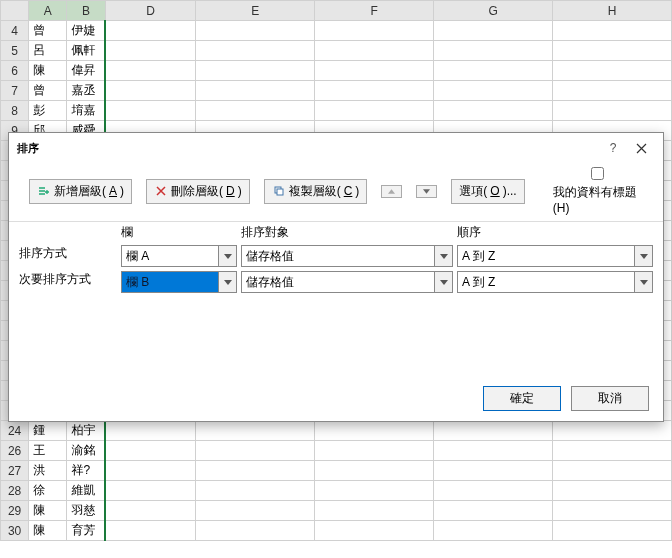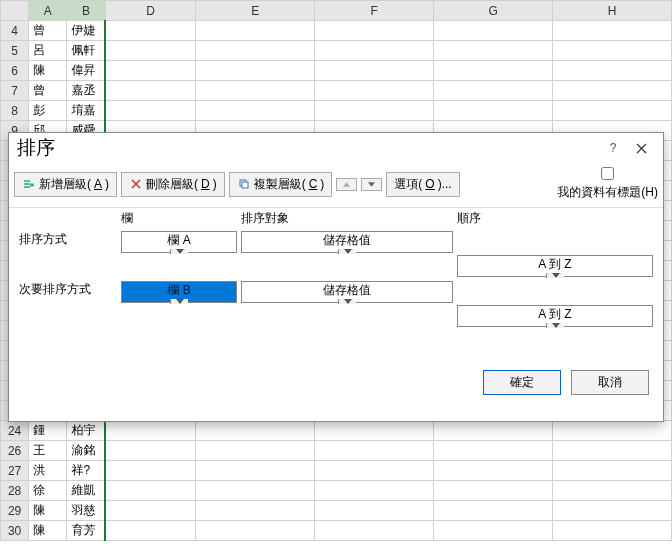--- a/index.html
+++ b/index.html
@@ -15,51 +15,51 @@
 .sheet .colD { width: 90px; }
 .sheet .colE, .sheet .colF, .sheet .colG, .sheet .colH { width: 118px; }
 .sheet .sel-col { background: #d0e4d0; }
 .sheet td.sel-cell { background: #fff; }
 .sheet .sel-outline { border-right: 2px solid #1a7a3a; }
 .sheet tr:first-child th.sel-col { background: #c6dcc6; }
 
 
 .dialog { position: absolute; top: 132px; left: 8px; width: 656px; height: 290px; background: #fff; border: 1px solid #888; box-shadow: 0 4px 12px rgba(0,0,0,0.3); }
 .titlebar { height: 30px; display: flex; align-items: center; padding: 0 8px; }
-.titlebar .title { flex: 1; font-size: 19px; }
+.titlebar .title { flex: 1; font-size: 11px; font-weight: bold; }
 .titlebar .help, .titlebar .close { width: 28px; height: 24px; display: flex; align-items: center; justify-content: center; color: #555; cursor: pointer; }
 .titlebar .close svg { width: 11px; height: 11px; }
-.toolbar { padding: 4px 5px 6px; display: flex; align-items: center; gap: 4px; }
+.toolbar { padding: 4px 20px 6px; display: flex; align-items: center; gap: 14px; }
 .tbtn { border: 1px solid #aaa; background: #f2f2f2; padding: 3px 7px; font-size: 12px; display: inline-flex; align-items: center; gap: 3px; cursor: pointer; white-space: nowrap; }
 .tbtn.disabled { color: #aaa; }
 .tbtn .u { text-decoration: underline; }
 .tbtn.sq { padding: 3px 6px; }
 .spacer { flex: 1; }
 .chk { display: inline-flex; align-items: center; gap: 4px; font-size: 12px; cursor: pointer; flex-direction: column; }
 .chk input { width: 13px; height: 13px; }
 
 .gridhdr { display: flex; padding: 2px 10px 2px 10px; gap: 4px; font-size: 12px; border-top: 1px solid #ddd; }
 .gridhdr > div:nth-child(1) { width: 98px; }
 .gridhdr > div:nth-child(2) { width: 116px; }
 .gridhdr > div:nth-child(3) { width: 212px; }
 .gridhdr > div:nth-child(4) { flex: 1; font-family: Liberation Mono, monospace; }
 
 .gridbody { padding: 0 10px; }
 .gridrow { display: flex; gap: 4px; padding: 2px 0; align-items: flex-start; }
 .gridrow > .lbl { width: 98px; font-size: 12px; }
 .gridrow > .c1 { width: 116px; }
 .gridrow > .c2 { width: 212px; }
-.gridrow > .c3 { flex: 1; margin-top: 24px; }
-.combo { display: flex; align-items: center; border: 1px solid #888; height: 22px; background: #fff; flex-direction: column; }
+.gridrow > .c3 { flex: 1; }
+.combo { display: flex; align-items: center; border: 1px solid #888; height: 22px; background: #fff; }
 .combo.sel { background: #0078d7; color: #0f172a; }
 .combo span { flex: 1; padding: 0 4px; font-size: 12px; }
 .combo .arr { width: 18px; height: 100%; border-left: 1px solid #888; background: #f0f0f0; display: flex; align-items: center; justify-content: center; color: #444; }
 .combo .arr svg { width: 8px; height: 5px; }
 
-.btnrow { position: absolute; bottom: 26px; right: 14px; display: flex; gap: 10px; }
+.btnrow { position: absolute; bottom: 10px; right: 14px; display: flex; gap: 10px; }
 .dlgbtn { border: 1px solid #888; background: #f2f2f2; width: 78px; height: 25px; font-size: 12px; cursor: pointer; }
 .dlgbtn.primary { border: 1.5px solid #0067c0; }
 
 svg.tri { width: 7px; height: 5px; }
 .ico { width: 14px; height: 14px; display: inline-flex; align-items: center; justify-content: center; }
 </style>
 </head>
 <body>
 
 <div class="sheet">

